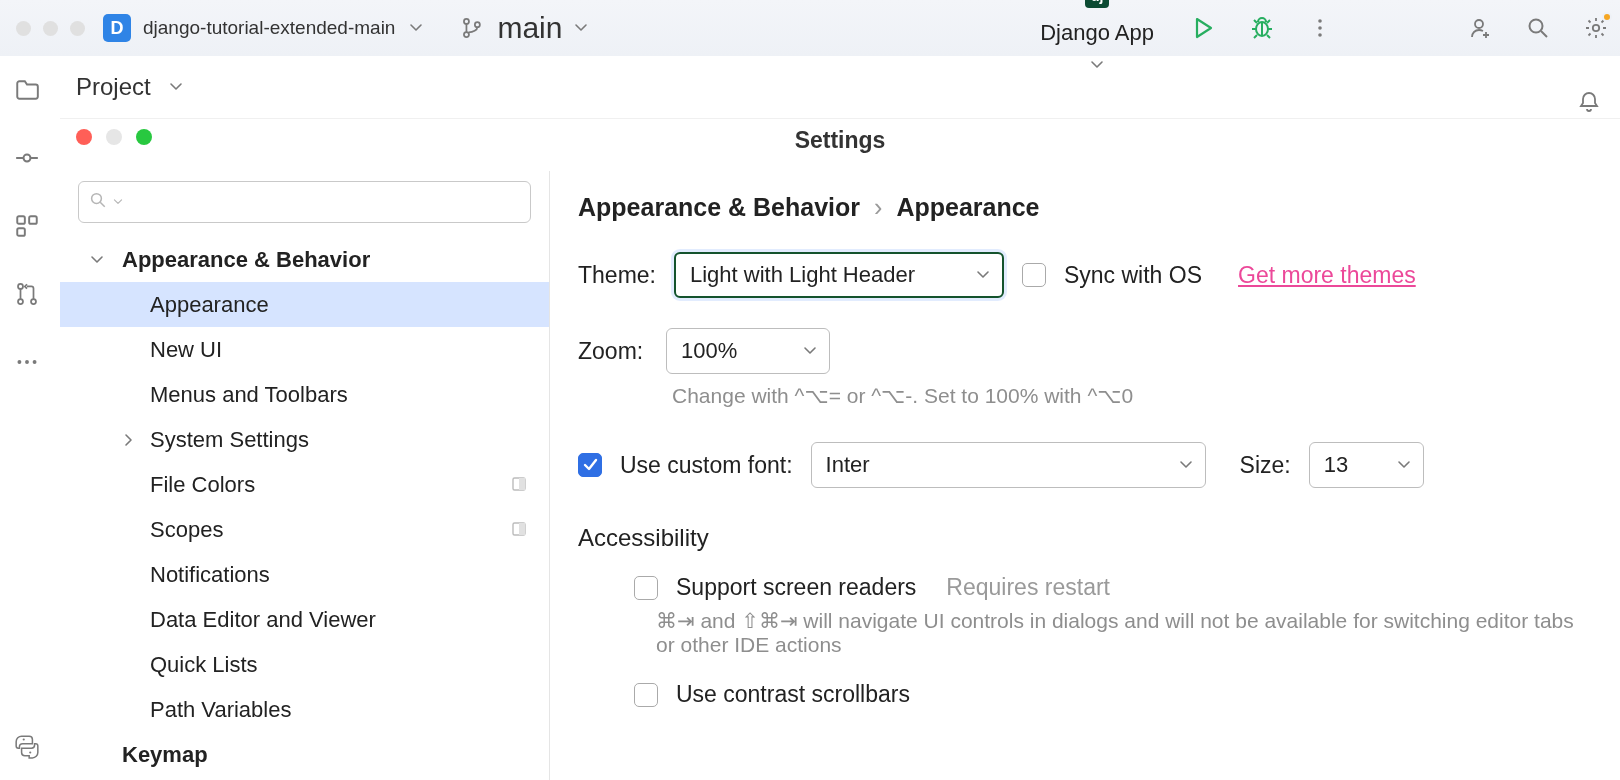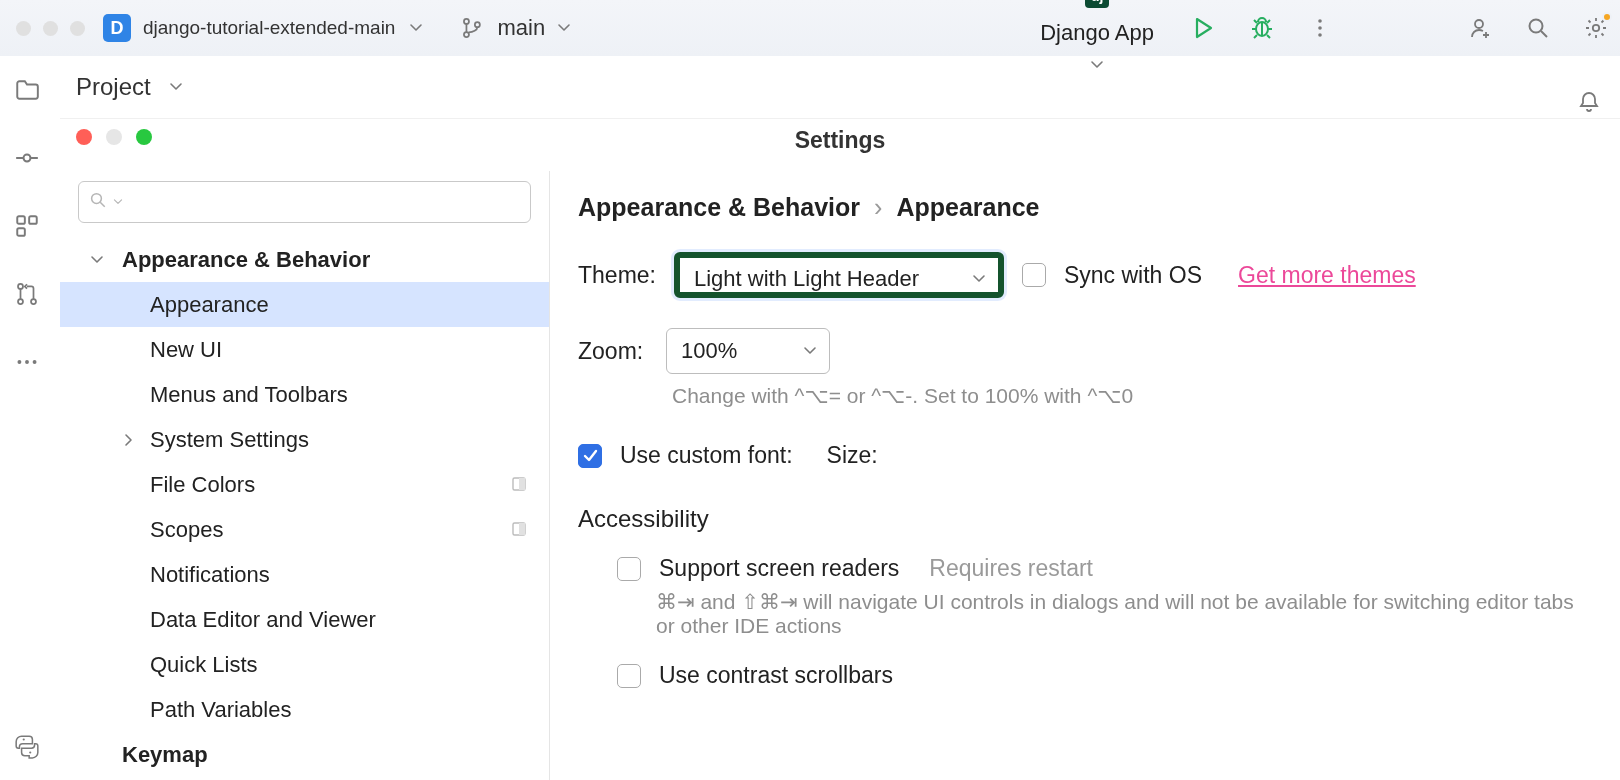--- a/index.html
+++ b/index.html
@@ -6,21 +6,21 @@
   body { background: #fff; width: 1620px; height: 780px; overflow: hidden; color: #222; }
 
   
   .topbar { height: 56px; background: linear-gradient(#f3f5f9,#eef1f6); display: flex; align-items: center; padding: 0 10px; gap: 12px; }
   .traffic { display: flex; gap: 12px; padding: 0 6px; }
   .traffic span { width: 15px; height: 15px; border-radius: 50%; background: #e0e0e0; display:inline-block; }
   .proj-icon { width:28px; height:28px; background:#2f84e6; color:#fff; font-weight:700; border-radius:5px; display:flex; align-items:center; justify-content:center; font-size:18px; }
   .proj-name { font-size: 19px; color:#333; }
   .chev { width:18px; display:inline-flex; justify-content:center; }
   .chev svg { width:14px; height:14px; }
-  .branch { display:flex; align-items:center; gap:10px; margin-left:22px; font-size:22px; color:#333; }
+  .branch { display:flex; align-items:center; gap:10px; margin-left:22px; font-size:30px; color:#333; }
   .spacer { flex: 1; }
   .run-config { display:flex; align-items:center; gap:12px; font-size:22px;flex-direction:column; }
   .dj-icon { width:24px; height:24px; background:#0c4b33; color:#fff; font-weight:600; border-radius:4px; display:flex; align-items:center; justify-content:center; font-size:14px; }
   .top-icons { display:flex; align-items:center; gap:30px; margin-left:24px; }
   .icon-slot { width:28px; height:28px; display:flex; align-items:center; justify-content:center; }
   .icon-slot svg { width:24px; height:24px; }
 
   
   .main { display:flex; height: calc(100% - 56px); }
   .leftbar { width:54px; display:flex; flex-direction:column; align-items:center; padding-top:20px; gap:40px; border-right:1px solid rgba(0,0,0,0); }
@@ -57,30 +57,30 @@
   .nav-item.keymap { font-weight:700; padding-left:62px; }
   .exp svg { width:14px; height:14px; }
 
   .settings-content { flex:1; padding: 22px 28px; font-size:22px; color:#222; position:relative; }
   .breadcrumb { display:flex; align-items:center; gap:14px; font-size:25px; font-weight:700; }
   .breadcrumb .sep { color:#9a9a9a; font-weight:400; }
 
   .row { display:flex; align-items:center; gap:18px; margin-top:30px; }
   .label { font-size:23px; }
   .select { border:1px solid #bdbdbd; border-radius:6px; height:46px; display:flex; align-items:center; padding: 0 40px 0 14px; position:relative; background:#fff; }
-  .select.focused { border:6px solid #14532d; box-shadow:0 0 0 3px rgba(59,130,246,0.15);align-items:flex-end; }
+  .select.focused { border:2px solid #14532d; box-shadow:0 0 0 3px rgba(59,130,246,0.15); }
   .select .arrow { position:absolute; right:12px; }
   .select .arrow svg { width:14px; height:14px; }
   .checkbox { width:24px; height:24px; border:1.5px solid #aaa; border-radius:5px; display:inline-flex; align-items:center; justify-content:center; background:#fff; }
   .checkbox.checked { background:#2f6fe4; border-color:#2f6fe4; }
   .checkbox.checked svg { width:16px; height:16px; }
   .link { color:#ec4899;text-decoration:underline; }
   .hint { color:#8e8e8e; font-size:21px; margin-top:10px; margin-left:94px; }
   .section-title { font-size:24px; margin-top:36px; }
-  .sr-row { display:flex; align-items:center; gap:18px; margin-top:22px; margin-left:39px; }
+  .sr-row { display:flex; align-items:center; gap:18px; margin-top:22px; margin-left:56px; }
   .sr-hint { color:#8e8e8e; font-size:21px; margin-top:8px; margin-left:78px; max-width:1000px; }
   .muted { color:#9a9a9a; }
 
   .right-gutter { width:62px; display:flex; flex-direction:column; align-items:center; padding-top:32px; position:absolute; right:0; top:56px; bottom:0; }
   .right-gutter .icon-slot svg { width:24px; height:24px; }
 
   .gear-wrap { position:relative; }
   .gear-dot { position:absolute; top:-2px; right:-2px; width:10px; height:10px; border-radius:50%; background:#f5a623; border:2px solid #eef1f6; }
 </style>
 </head>
@@ -403,21 +403,33 @@
       </div>
       <div class="hint">Change with ^⌥= or ^⌥-. Set to 100% with ^⌥0</div>
 
       <div class="row" style="margin-top:34px">
         <span class="checkbox checked">
             <svg viewBox="0 0 16 16">
               <use href="#i-check"></use>
             </svg>
           </span>
         <span class="label">Use custom font:</span>
+        <div class="select" style="width:395px">
+          <span>Inter</span>
+          <span class="arrow"><svg viewBox="0 0 14 14">
+                <use href="#i-chev-down"></use>
+              </svg></span>
+        </div>
         <span class="label" style="margin-left:16px">Size:</span>
+        <div class="select" style="width:115px">
+          <span>13</span>
+          <span class="arrow"><svg viewBox="0 0 14 14">
+                <use href="#i-chev-down"></use>
+              </svg></span>
+        </div>
       </div>
 
       <div class="section-title">Accessibility</div>
 
       <div class="sr-row">
         <span class="checkbox"></span>
         <span class="label">Support screen readers</span>
         <span class="label muted" style="margin-left:12px">Requires restart</span>
       </div>
       <div class="sr-hint">⌘⇥ and ⇧⌘⇥ will navigate UI controls in dialogs and will not be available for switching editor tabs or other IDE actions</div>

